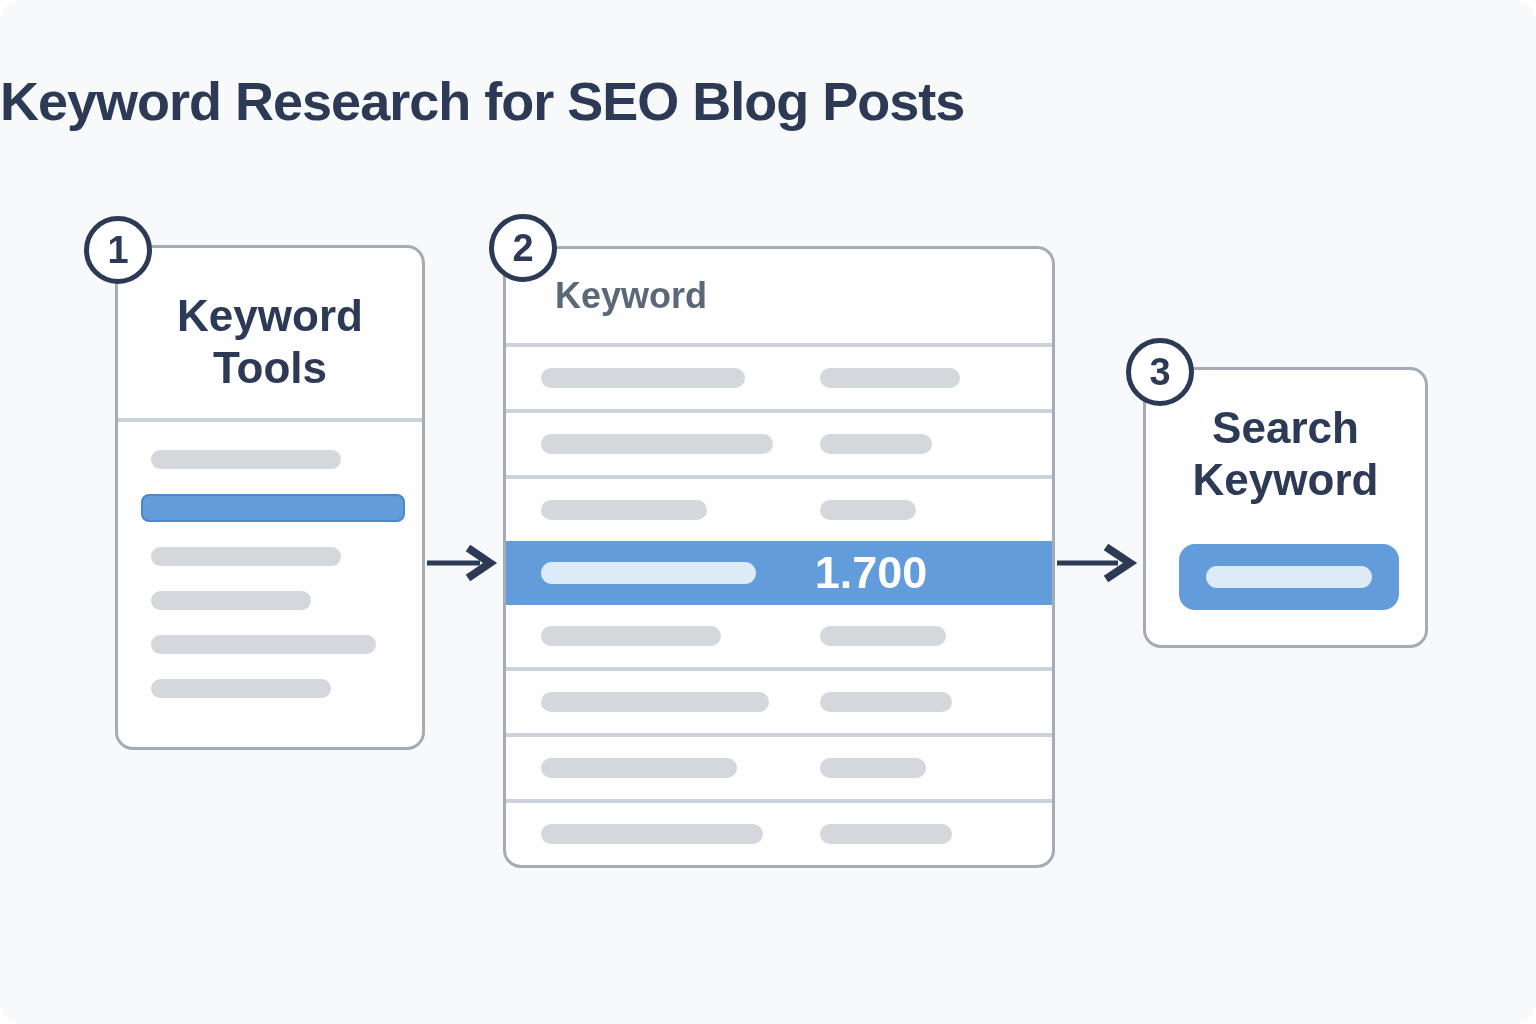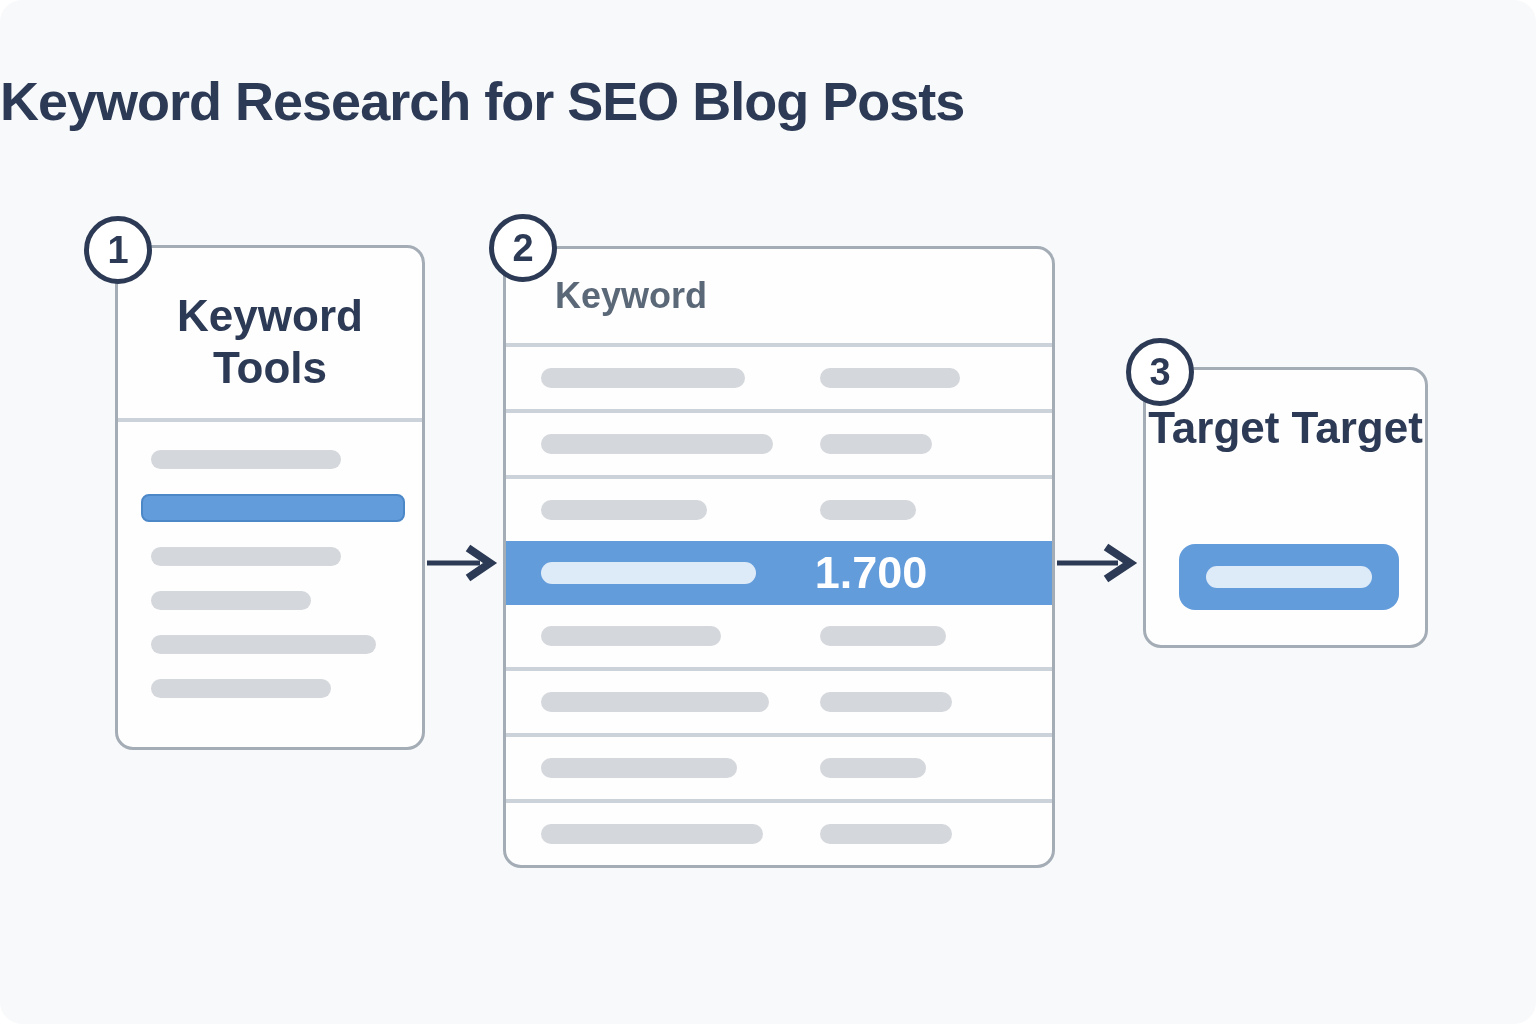--- a/index.html
+++ b/index.html
@@ -163,20 +163,20 @@
       </div>
   </section>
   <div class="badge badge2">2</div>
 
   <svg class="arrow arrow2" width="86" height="40" viewBox="0 0 86 40">
     <path d="M3 20 H64" stroke="#2c3a55" stroke-width="5" fill="none"></path>
     <path d="M52 4 L76 20 L52 36" stroke="#2c3a55" stroke-width="8" fill="none" stroke-linejoin="miter"></path>
   </svg>
 
   <section class="card card3">
-    <div class="card-title">Target Target</div>
+    <div class="card-title">Search Keyword</div>
     <div class="target-button">
       <div class="target-pill"></div>
     </div>
   </section>
   <div class="badge badge3">3</div>
 
 </div>
 
 </body></html>

